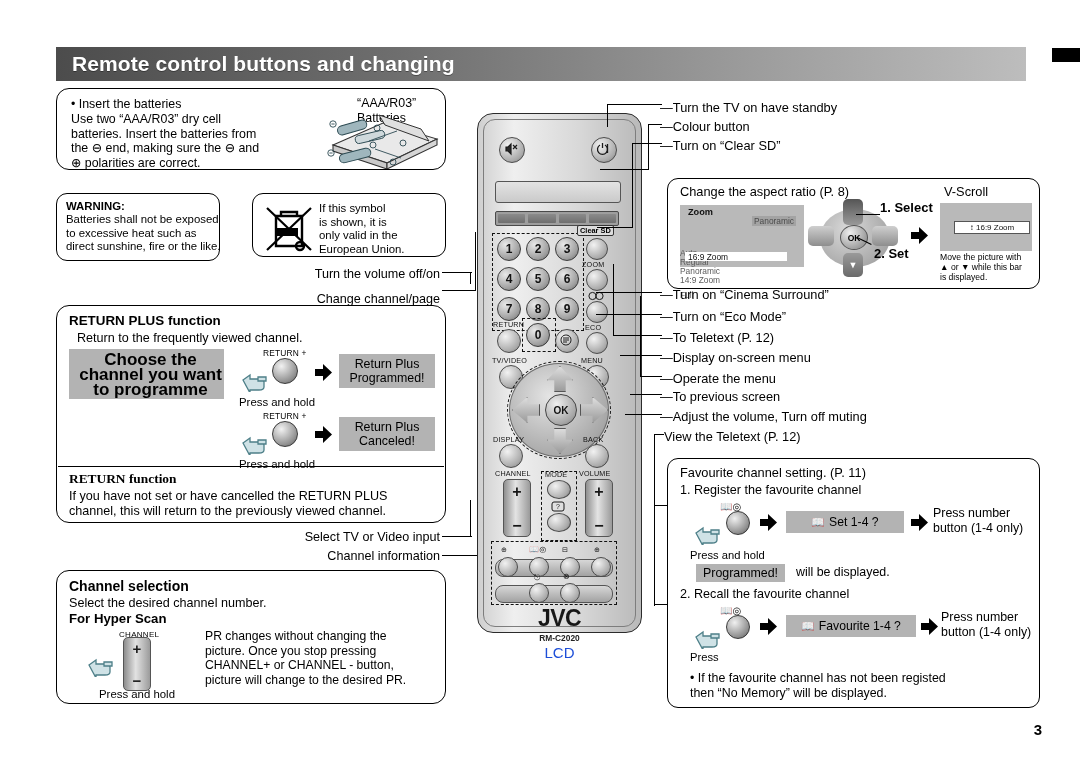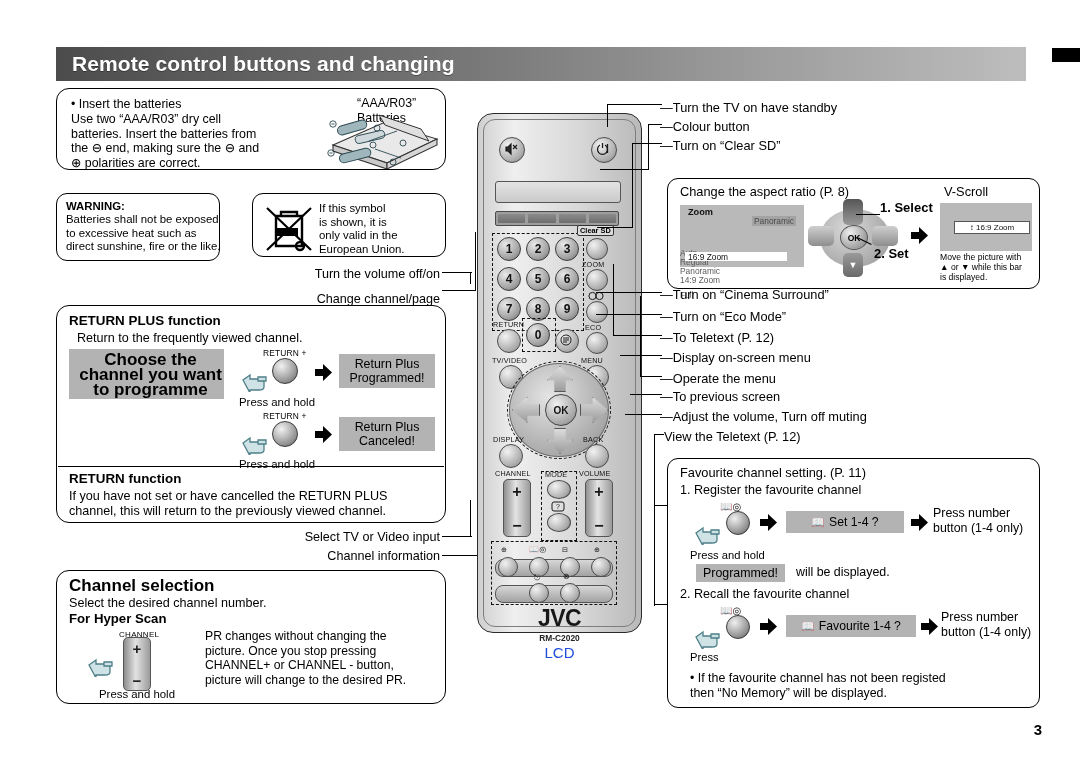--- a/index.html
+++ b/index.html
@@ -55,26 +55,26 @@
   #rp-title{left:12px;top:8px;font-size:13.4px;}
   #rp-sub{left:12px;top:25px;font-size:12.6px;margin-left:8px;}
   #rp-chip1{position:absolute;left:12px;top:43px;width:155px;height:50px;font-size:17px;font-weight:bold;
     display:flex;flex-direction:column;justify-content:center;padding-left:8px;box-sizing:border-box;line-height:15px;}
   #rp-chip2{position:absolute;left:12px;top:104px;width:155px;height:23px;font-size:12.8px;font-weight:bold;}
   .rp-btnlbl{position:absolute;font-size:8.4px;letter-spacing:.2px;}
   .press-hold{position:absolute;font-size:11.4px;}
   .res-chip{position:absolute;width:96px;height:34px;font-size:12.4px;line-height:14px;}
   .arrow-blk{position:absolute;width:17px;height:17px;}
   .divider{position:absolute;left:1px;right:1px;height:1.4px;background:#000;}
-  #rf-title{left:12px;top:166px;font-size:13.4px;}
+  #rf-title{left:12px;top:166px;font-size:13.4px;font-family:Liberation Serif, serif;}
   #rf-text{left:12px;top:183px;width:372px;font-size:12.6px;line-height:14.8px;}
 
   
   #chansel-box{left:56px;top:570px;width:390px;height:134px;}
-  #cs-title{left:12px;top:8px;font-size:17px;}
+  #cs-title{left:12px;top:8px;font-size:14px;}
   #cs-sub{left:12px;top:25px;font-size:12.6px;}
   #cs-hyper{left:12px;top:41px;font-size:13.2px;}
   #cs-body{left:148px;top:58px;width:232px;font-size:12.2px;line-height:14.6px;}
   #cs-chanlbl{left:62px;top:57px;font-size:8px;letter-spacing:.3px;}
   #cs-press{left:42px;top:116px;font-size:11.4px;}
 
   
   .rocker{position:absolute;width:26px;height:52px;border-radius:5px;
     background:linear-gradient(to right,#8d8d8d,#e2e2e2 45%,#9b9b9b);border:1px solid #555;}
   .rocker .pl,.rocker .mi{position:absolute;left:0;right:0;text-align:center;color:#1a1a1a;font-weight:bold;}

